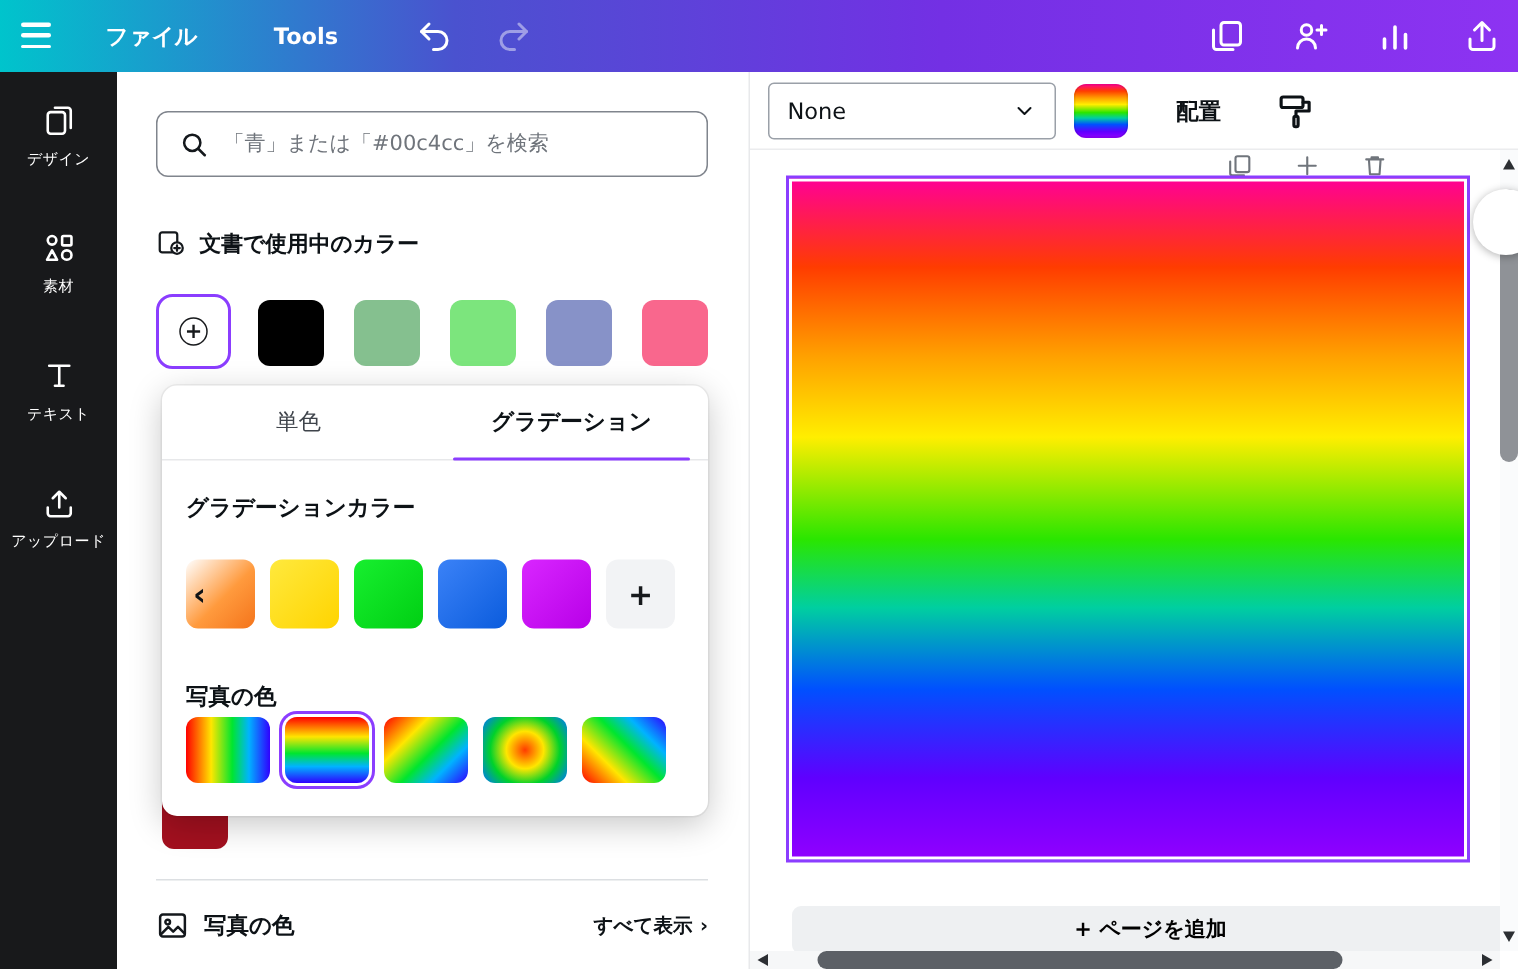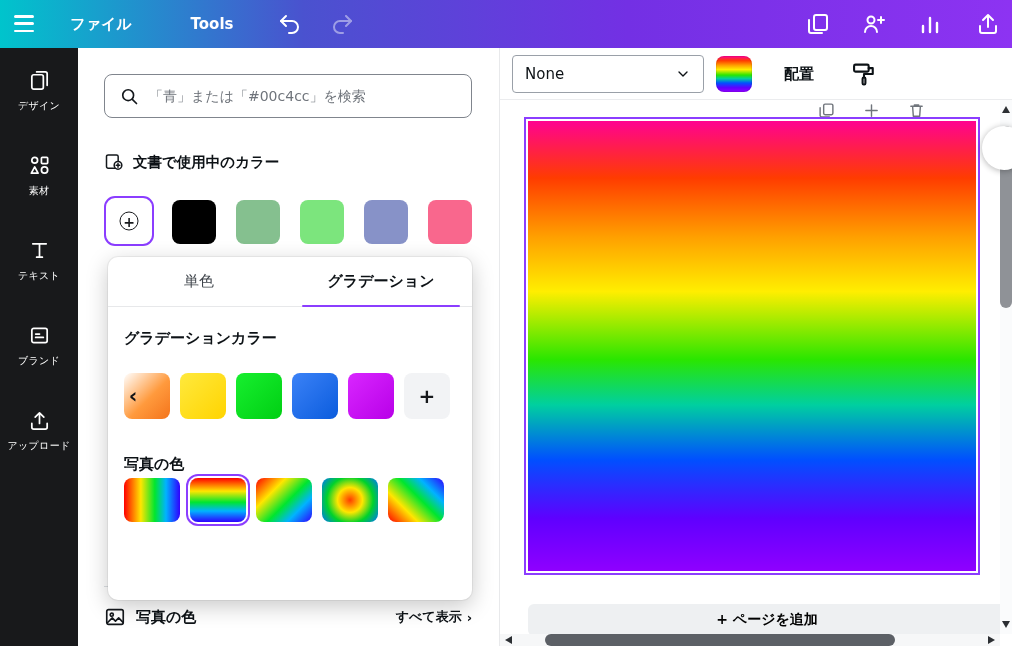--- a/index.html
+++ b/index.html
@@ -8,21 +8,21 @@
        font-family:"DejaVu Sans","Liberation Sans",sans-serif;font-size:14px}
   button{font-family:inherit;border:none;background:none;color:inherit;cursor:pointer;padding:0}
   svg{display:block}
 
   
   .topbar{position:absolute;left:0;top:0;width:1012px;height:48px;z-index:10}
   .hamburger{position:absolute;left:14px;top:15px;width:20px;height:17px;display:flex;flex-direction:column;justify-content:space-between}
   .hamburger span{display:block;height:2.5px;background:#fff;border-radius:2px}
   .tb-item{position:absolute;top:0;height:48px;color:#fff;font-weight:bold;font-size:15px}
   .tb-file{left:60px;width:82px}
-  .tb-tools{left:172px;width:80px}
+  .tb-tools{left:164px;width:80px}
   .tb-icon{position:absolute;top:12px;width:24px;height:24px;color:#fff}
   .tb-undo{left:278px}
   .tb-redo{left:330px;opacity:.45}
   .tb-pages{left:806px}
   .tb-invite{left:862px}
   .tb-insights{left:918px}
   .tb-share{left:976px}
 
   
   .sidebar{position:absolute;left:0;top:48px;width:78px;height:598px;background:#18191b;display:flex;flex-direction:column;z-index:5}
@@ -41,21 +41,21 @@
   .sw-sel{top:0;width:50px;height:50px;border:2px solid #8b3dff;border-radius:11px;padding:2px;background:#fff}
   .sw-sel-inner{width:100%;height:100%;border-radius:7px;position:relative}
   .plus-badge{position:absolute;left:50%;top:50%;transform:translate(-50%,-50%);width:19px;height:19px;border-radius:50%;background:#fff;border:1.5px solid #17191c;display:flex;align-items:center;justify-content:center;font-size:14px;font-weight:bold;line-height:1;color:#17191c}
   .hidden-sw{position:absolute;left:30px;top:474px;width:44px;height:44px;border-radius:8px;z-index:1}
   .panel-divider{position:absolute;left:26px;top:538px;width:368px;height:1px;background:#dcdfe2}
   .photo-row{position:absolute;left:26px;top:552px;width:368px;height:34px;display:flex;align-items:center;gap:10px}
   .photo-label{font-size:15px;font-weight:bold}
   .show-all{margin-left:auto;display:flex;align-items:center;gap:5px;font-size:13px;font-weight:bold;color:#0d1216}
 
   
-  .popup{position:absolute;left:30px;top:209px;width:364px;height:343px;background:#fff;border-radius:10px;z-index:6;
+  .popup{position:absolute;left:30px;top:209px;width:364px;height:287px;background:#fff;border-radius:10px;z-index:6;
          box-shadow:0 0 0 1px rgba(0,0,0,.05),0 6px 22px rgba(0,0,0,.22)}
   .tabs{display:flex;height:50px;border-bottom:1px solid #e7e8ea}
   .tab{flex:1;display:flex;align-items:center;justify-content:center;font-size:15px;color:#3f444b;position:relative}
   .tab.active{color:#0d1216;font-weight:bold}
   .tab.active::after{content:"";position:absolute;left:12px;right:12px;bottom:-1px;height:2.5px;border-radius:2px;background:#8b3dff}
   .pp-title{position:absolute;left:16px;font-size:15px;font-weight:bold}
   .pp-title.grad{top:72px}
   .pp-title.styles{top:198px}
   .grad-row{position:absolute;left:16px;top:116px;height:46px;width:332px}
   .gsw{position:absolute;top:0;width:46px;height:46px;border-radius:8px}
@@ -155,27 +155,20 @@
         <path d="M7 13.5 10.5 20h-7z"></path>
         <rect x="14" y="13.5" width="6.5" height="6.5" rx="3.2"></rect>
       </svg>
     <span class="side-lbl">素材</span>
   </div>
   <div class="side-item">
     <svg viewBox="0 0 24 24" fill="none" stroke="#fff" stroke-width="1.8" stroke-linecap="round" stroke-linejoin="round">
         <path d="M5 5h14M12 5v14M9 19h6"></path>
       </svg>
     <span class="side-lbl">テキスト</span>
-  </div>
-  <div class="side-item">
-    <svg viewBox="0 0 24 24" fill="none" stroke="#fff" stroke-width="1.8" stroke-linecap="round" stroke-linejoin="round">
-        <rect x="4" y="4.5" width="16" height="15" rx="2"></rect>
-        <path d="M8 10.5h4M8 14h8"></path>
-      </svg>
-    <span class="side-lbl">ブランド</span>
   </div>
   <div class="side-item">
     <svg viewBox="0 0 24 24" fill="none" stroke="#fff" stroke-width="1.8" stroke-linecap="round" stroke-linejoin="round">
         <path d="M12 15V4M7.5 8.5 12 4l4.5 4.5"></path>
         <path d="M4 15v4a2 2 0 0 0 2 2h12a2 2 0 0 0 2-2v-4"></path>
       </svg>
     <span class="side-lbl">アップロード</span>
   </div>
 </nav>
 

